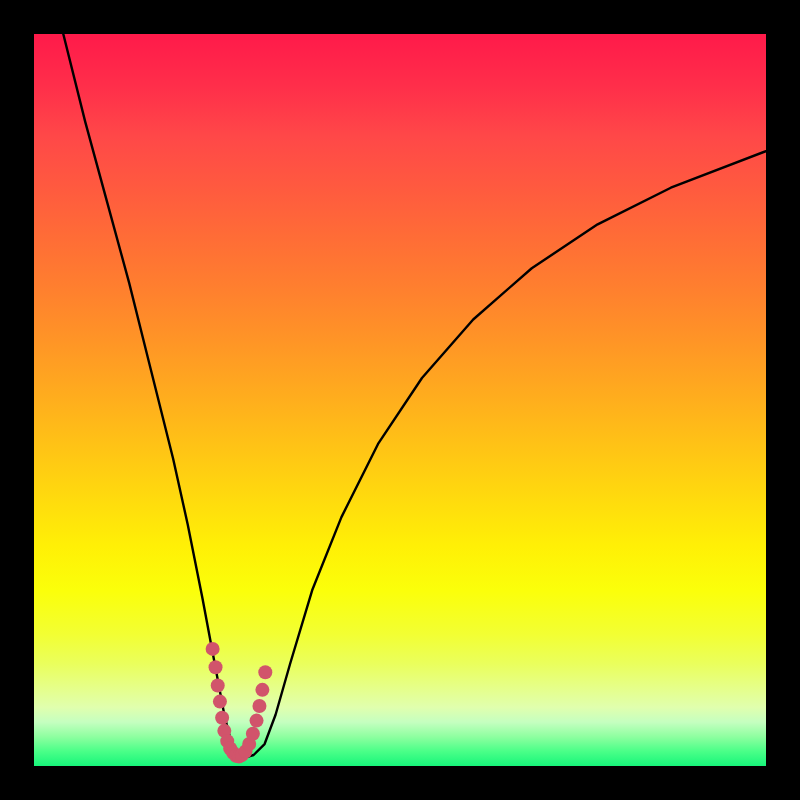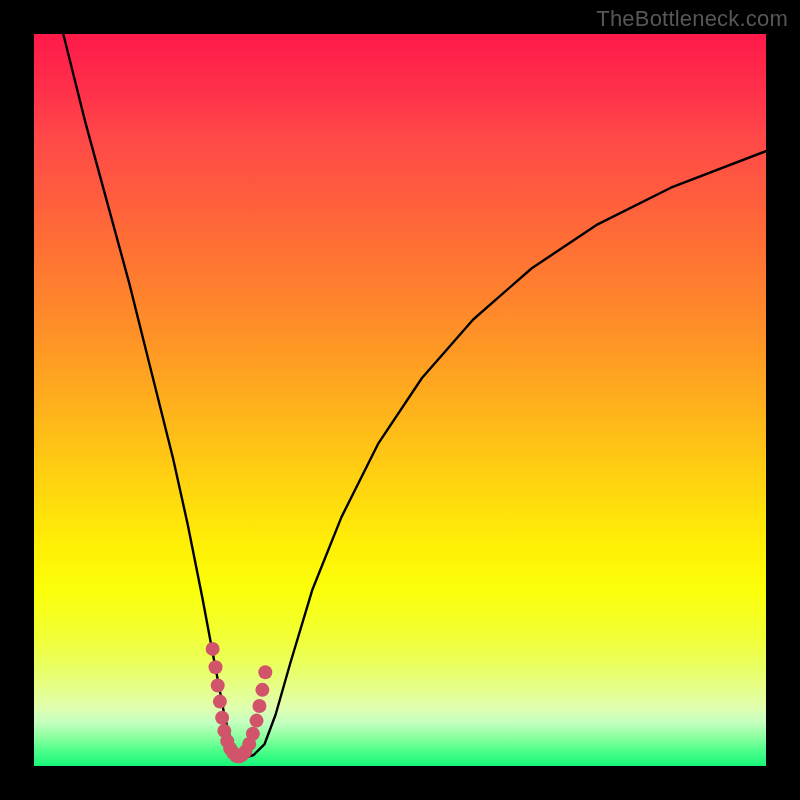--- a/index.html
+++ b/index.html
@@ -86,14 +86,13 @@
           <circle cx="211.55" cy="717.36" r="7" fill="#d1546b"></circle>
           <circle cx="215.21" cy="710.04" r="7" fill="#d1546b"></circle>
           <circle cx="218.87" cy="699.79" r="7" fill="#d1546b"></circle>
           <circle cx="222.53" cy="686.62" r="7" fill="#d1546b"></circle>
           <circle cx="225.46" cy="671.98" r="7" fill="#d1546b"></circle>
           <circle cx="228.38" cy="655.87" r="7" fill="#d1546b"></circle>
           <circle cx="231.31" cy="638.30" r="7" fill="#d1546b"></circle>
         </g>
     </svg>
   </div>
-  <div class="watermark">TheBottleneck.com</div>
 </div>
 
 </body></html>

